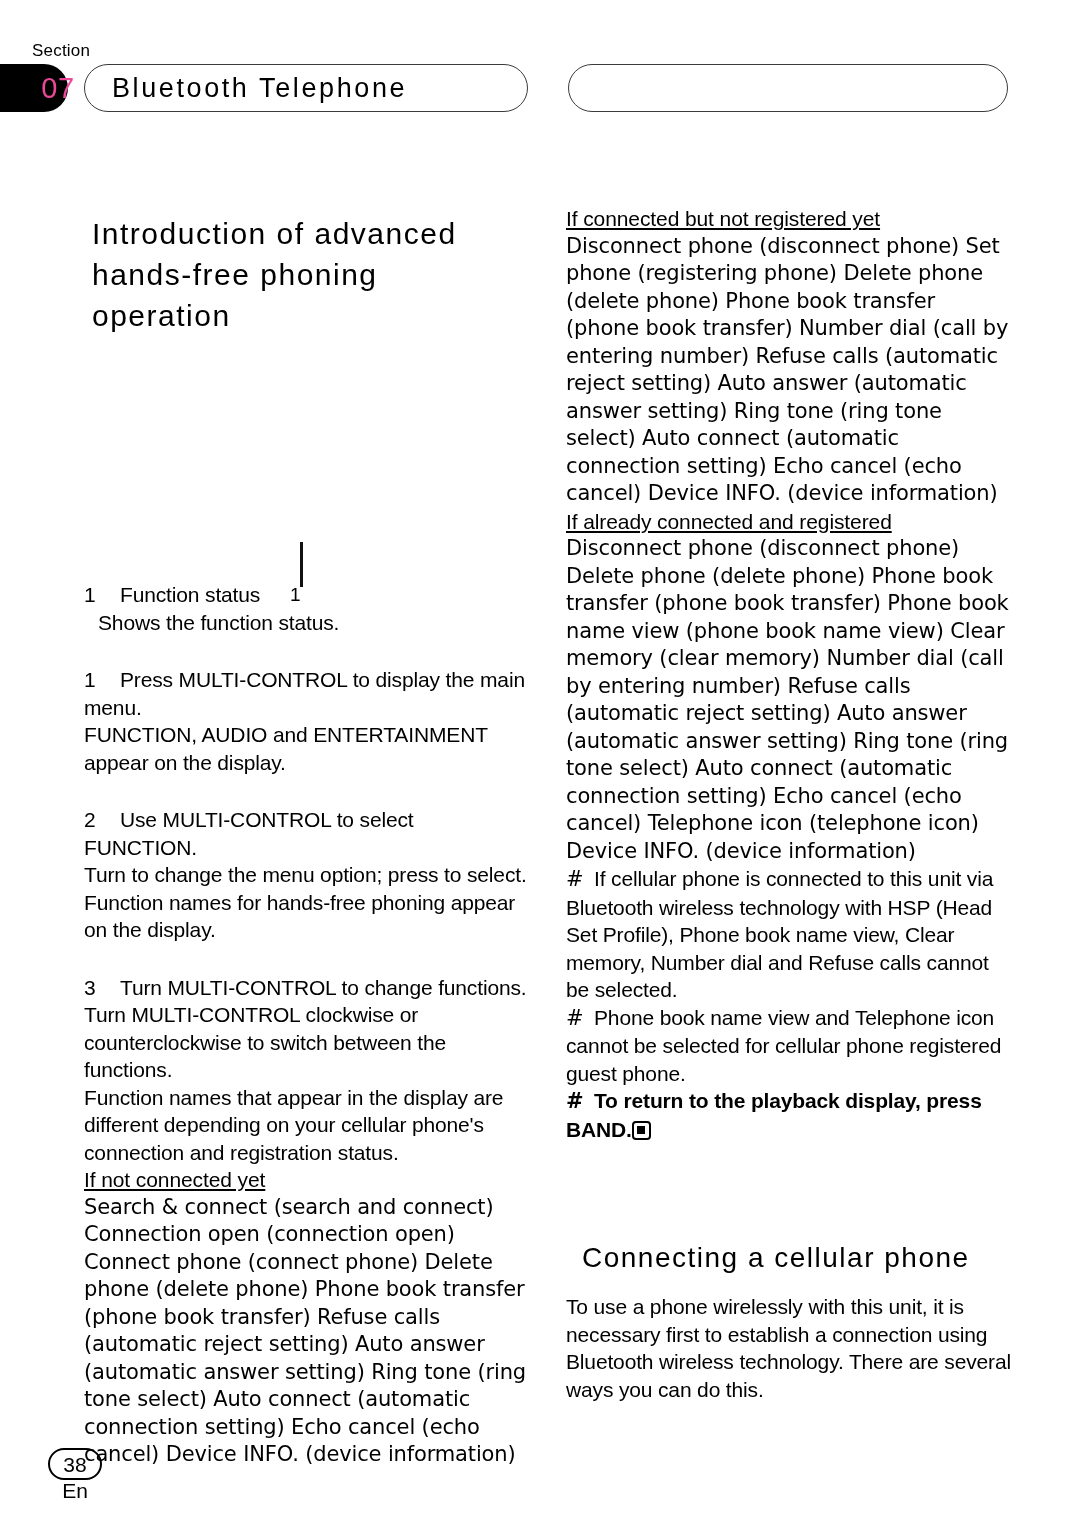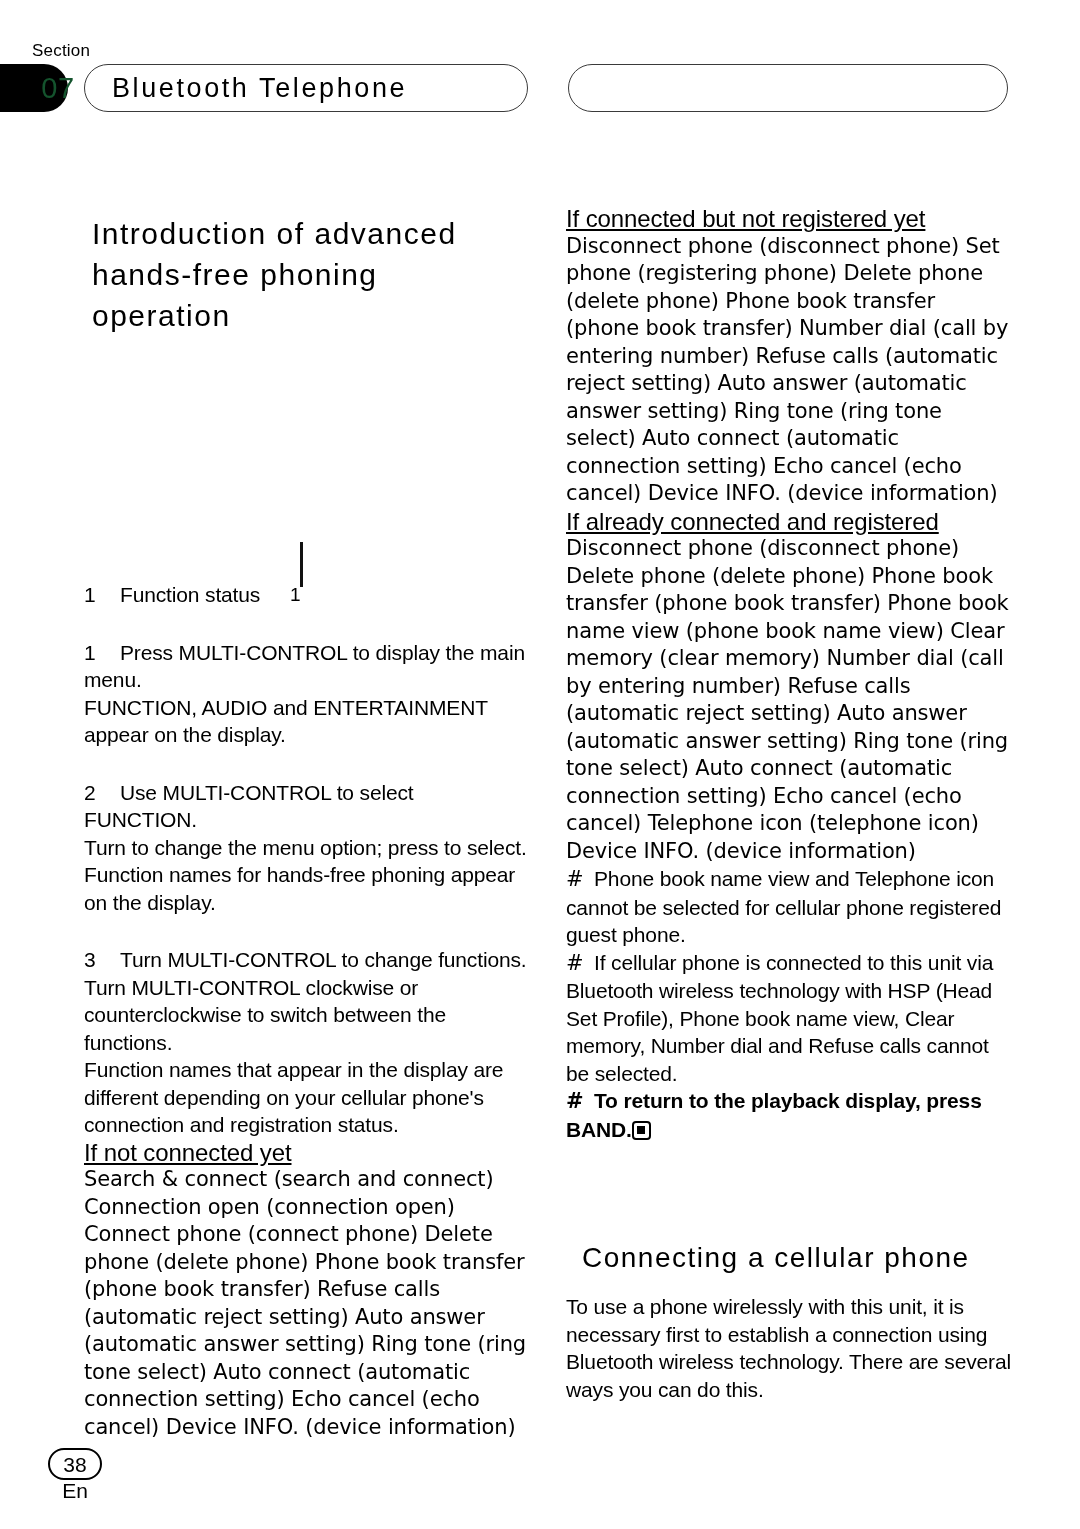--- a/index.html
+++ b/index.html
@@ -39,21 +39,21 @@
     height: 48px;
     background: #000000;
     border-radius: 0 24px 24px 0;
   }
   .section-number {
     position: absolute;
     left: 36px;
     top: 70px;
     width: 44px;
     text-align: center;
-    color: #14532d;
+    color: #ec4899;
     font-size: 29px;
     font-weight: normal;
     line-height: 36px;
     letter-spacing: 0.5px;
   }
   .pill {
     position: absolute;
     height: 48px;
     border: 1.5px solid #3a3a3a;
     border-radius: 24px;
@@ -108,21 +108,21 @@
 
   .num {
     display: inline-block;
     min-width: 36px;
   }
   .indent-1 {
     padding-left: 14px;
   }
   .ul-head {
     margin: 0;
-    font-size: 24px;
+    font-size: 21px;
     line-height: 27.5px;
     text-decoration: underline;
     text-underline-offset: 2px;
     letter-spacing: -0.1px;
   }
   .fn {
     font-family: "DejaVu Sans", sans-serif;
     font-size: 20px;
     letter-spacing: 0.1px;
   }
@@ -232,20 +232,21 @@
 <div class="col col-left">
 
   <h1 class="sec-title">Introduction of advanced hands-free phoning operation</h1>
 
   <div class="figure">
     <div class="leader-line"></div>
     <div class="leader-num">1</div>
   </div>
 
   <p class="body"><span class="num">1</span><span>Function status</span></p>
+  <p class="body indent-1">Shows the function status.</p>
 
   <div class="gap-l"></div>
 
   <p class="body"><span class="num">1</span><span>Press MULTI-CONTROL to display the main menu.</span></p>
   <p class="body">FUNCTION, AUDIO and ENTERTAINMENT appear on the display.</p>
 
   <div class="gap-l"></div>
 
   <p class="body"><span class="num">2</span><span>Use MULTI-CONTROL to select FUNCTION.</span></p>
   <p class="body">Turn to change the menu option; press to select.</p>
@@ -263,23 +264,23 @@
 </div>
 
 <div class="col col-right">
 
   <p class="ul-head">If connected but not registered yet</p>
   <p class="body fn">Disconnect phone (disconnect phone) Set phone (registering phone) Delete phone (delete phone) Phone book transfer (phone book transfer) Number dial (call by entering number) Refuse calls (automatic reject setting) Auto answer (automatic answer setting) Ring tone (ring tone select)  Auto connect (automatic connection setting)  Echo cancel (echo cancel)  Device INFO. (device information)</p>
 
   <p class="ul-head">If already connected and registered</p>
   <p class="body fn">Disconnect phone (disconnect phone) Delete phone (delete phone) Phone book transfer (phone book transfer) Phone book name view (phone book name view)  Clear memory (clear memory) Number dial (call by entering number) Refuse calls (automatic reject setting) Auto answer (automatic answer setting) Ring tone (ring tone select)  Auto connect (automatic connection setting)  Echo cancel (echo cancel)  Telephone icon (telephone icon)  Device INFO. (device information)</p>
 
+  <p class="body"><span class="hash">#</span><span>If cellular phone is connected to this unit via Bluetooth wireless technology with HSP (Head Set Profile), Phone book name view, Clear memory, Number dial and Refuse calls cannot be selected.</span></p>
+
   <p class="body"><span class="hash">#</span><span>Phone book name view and Telephone icon cannot be selected for cellular phone registered guest phone.</span></p>
-
-  <p class="body"><span class="hash">#</span><span>If cellular phone is connected to this unit via Bluetooth wireless technology with HSP (Head Set Profile), Phone book name view, Clear memory, Number dial and Refuse calls cannot be selected.</span></p>
 
   <p class="body band-line">
       <span><span class="hash">#</span><span>To return to the playback display, press BAND.</span><span class="end-marker"></span></span>
     </p>
 
   <div class="gap-l"></div>
   <div class="gap-l"></div>
   <div class="gap-m"></div>
 
   <h2 class="sub-title">Connecting a cellular phone</h2>

